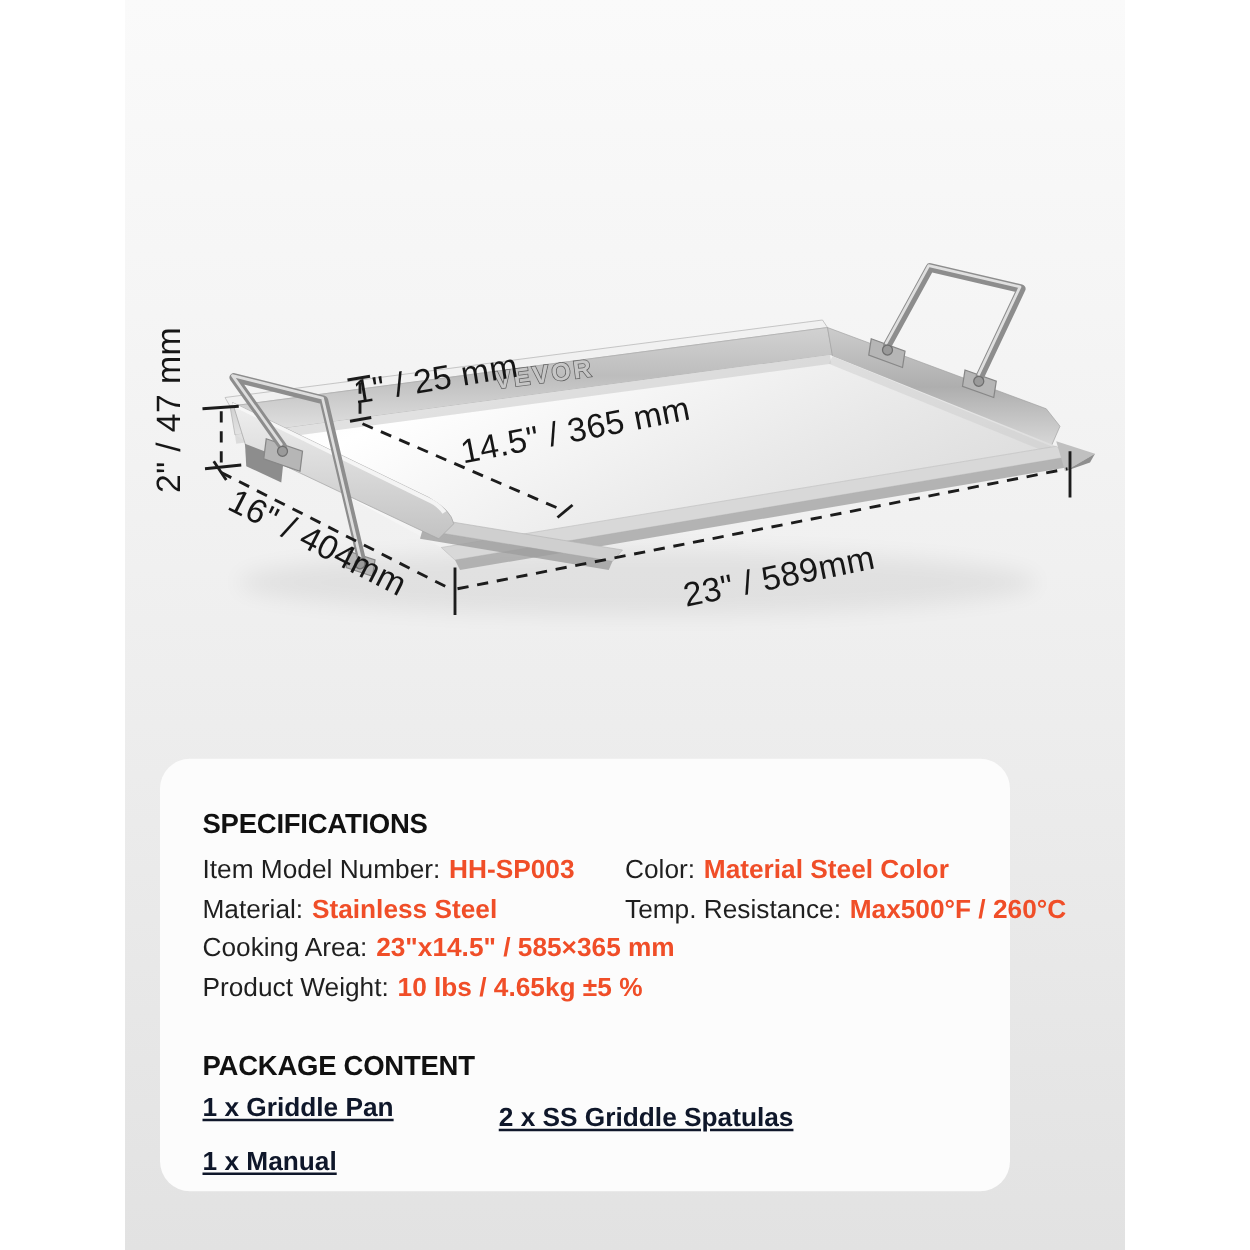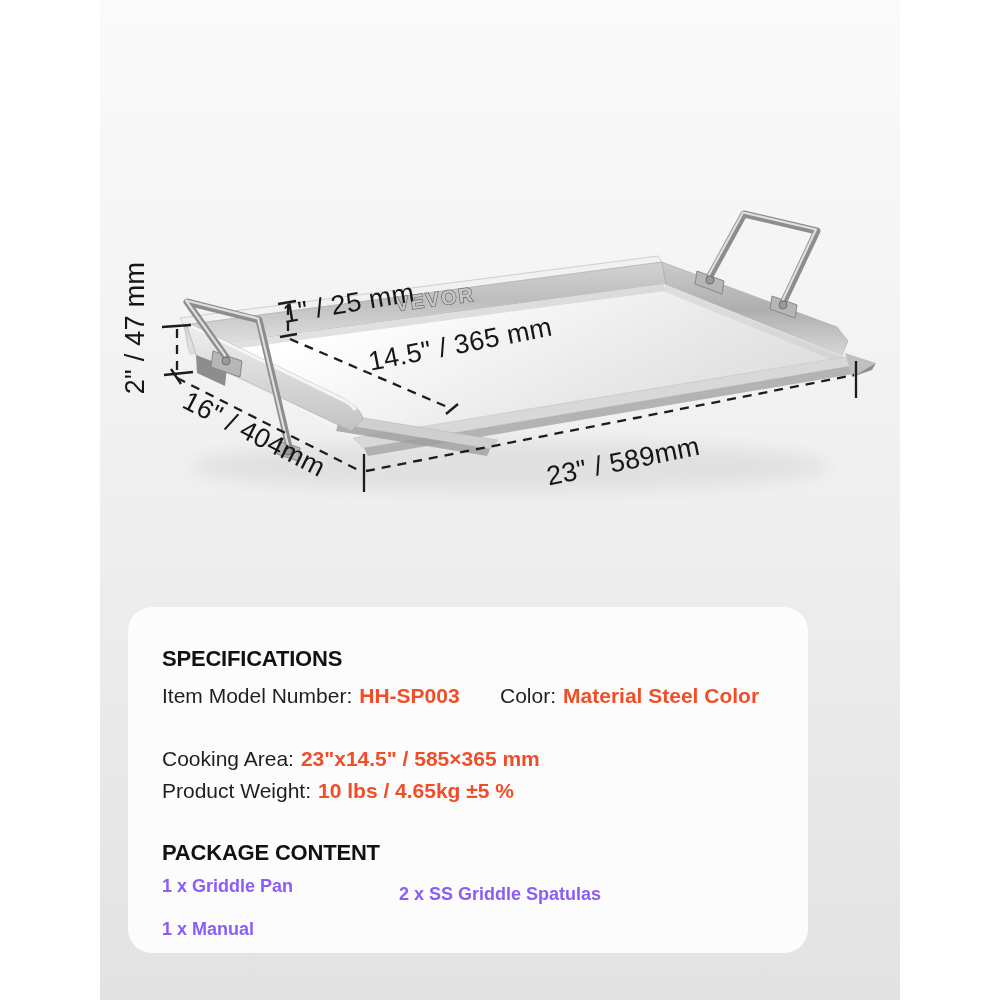--- a/index.html
+++ b/index.html
@@ -11,21 +11,21 @@
   .dim-text{font-size:27px;fill:#161616;letter-spacing:.3px;}
   .dim-line{stroke:#1c1c1c;stroke-width:2.3;fill:none;}
   .dim-dash{stroke:#1c1c1c;stroke-width:2.3;fill:none;stroke-dasharray:9 7;}
   .card{position:absolute;left:28px;top:607px;width:680px;height:346px;border-radius:24px;
         background:#fcfcfc;}
   .card-heading{position:absolute;left:34px;font-size:22px;font-weight:700;color:#111111;
         letter-spacing:-.2px;white-space:nowrap;line-height:22px;}
   .spec-row{position:absolute;font-size:21px;line-height:23px;white-space:nowrap;}
   .spec-label{color:#1f1f1f;font-weight:400;margin-right:7px;}
   .spec-value{color:#f04e28;font-weight:700;}
-  .pkg-item{position:absolute;font-size:18px;line-height:23px;font-weight:700;color:#8b5cf6;white-space:nowrap;}
+  .pkg-item{position:absolute;font-size:21px;line-height:23px;font-weight:700;color:#0f172a;white-space:nowrap;text-decoration:underline;}
   .col1{left:34px;}
   .spec-col2{left:372px;}
   .pkg-col2{left:271px;}
 </style>
 </head>
 <body>
 
 <div class="page">
   <div class="panel">
 
@@ -143,20 +143,26 @@
 
     <div class="card">
       <div class="card-heading" style="top:41px;">SPECIFICATIONS</div>
 
       <div class="spec-row col1" style="top:77px;">
         <span class="spec-label">Item Model Number:</span><span class="spec-value">HH-SP003</span>
       </div>
       <div class="spec-row spec-col2" style="top:77px;">
         <span class="spec-label">Color:</span><span class="spec-value">Material Steel Color</span>
       </div>
+      <div class="spec-row col1" style="top:109px;">
+        <span class="spec-label">Material:</span><span class="spec-value">Stainless Steel</span>
+      </div>
+      <div class="spec-row spec-col2" style="top:109px;">
+        <span class="spec-label">Temp. Resistance:</span><span class="spec-value">Max500°F / 260°C</span>
+      </div>
       <div class="spec-row col1" style="top:140px;">
         <span class="spec-label">Cooking Area:</span><span class="spec-value">23"x14.5" / 585×365 mm</span>
       </div>
       <div class="spec-row col1" style="top:172px;">
         <span class="spec-label">Product Weight:</span><span class="spec-value">10 lbs / 4.65kg ±5 %</span>
       </div>
 
       <div class="card-heading" style="top:235px;">PACKAGE CONTENT</div>
 
       <div class="pkg-item col1" style="top:268px;">1 x Griddle Pan</div>

